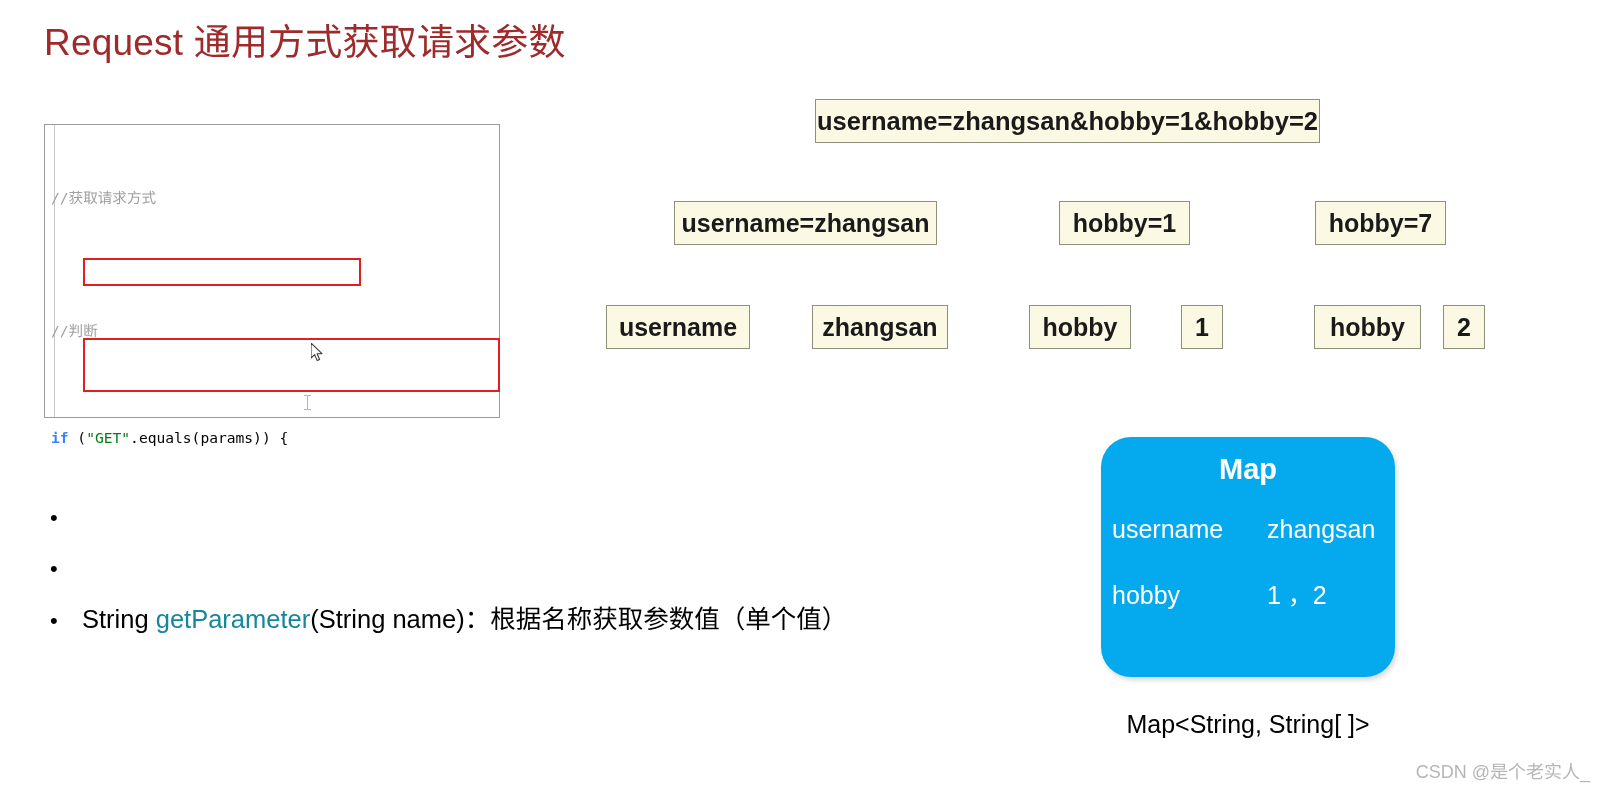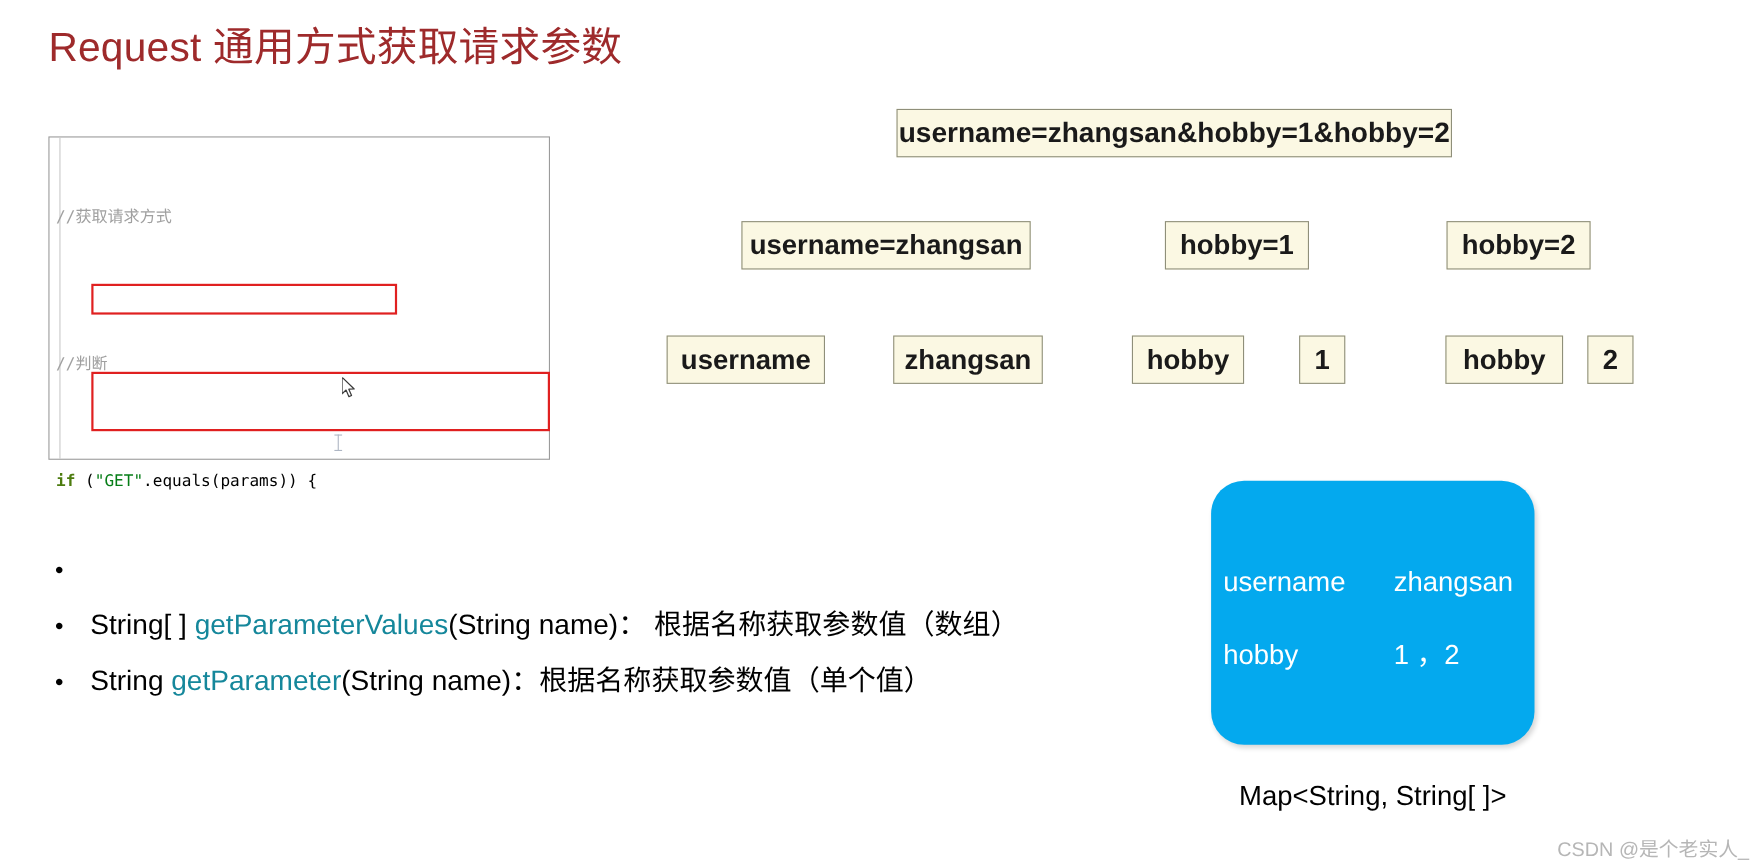--- a/index.html
+++ b/index.html
@@ -57,21 +57,21 @@
     padding: 7px 0 0 6px;
     box-sizing: border-box;
     font-family: "DejaVu Sans Mono", "Liberation Mono", monospace;
     font-size: 14.6px;
     line-height: 26.6px;
     white-space: pre;
     color: #000000;
   }
   .code-line { position: relative; height: 26.6px; }
   .tok-cmt  { color: #a0a0a0; }
-  .tok-kw   { color: #4d7c0f; font-weight: bold; margin-top: 48px; }
+  .tok-kw   { color: #3b82f6; font-weight: bold; margin-top: 48px; }
   .tok-this { color: #0033b3; }
   .tok-str  { color: #067d17; }
   .tok-fld  { color: #871094; }
   .indent   { display: inline-block; width: 2ch; }
 
   
   .code-hl {
     position: absolute;
     border: 2px solid #e02020;
     box-sizing: border-box;
@@ -256,42 +256,42 @@
   </div>
   <div class="text-caret"></div>
 </div>
 
 <div class="bullets">
   <div class="bullet-row">
     <span class="bullet-dot">•</span>
   </div>
   <div class="bullet-row">
     <span class="bullet-dot">•</span>
-    <span class="bullet-text"><span>String[ ] </span><span class="api-name">getParameterValues</span><span>(String name)： 根据名称获取参数值（数组）</span></span>
   </div>
   <div class="bullet-row">
     <span class="bullet-dot">•</span>
     <span class="bullet-text"><span>String </span><span class="api-name">getParameter</span><span>(String name)：根据名称获取参数值（单个值）</span></span>
   </div>
 </div>
 
 <div class="pbox query">username=zhangsan&amp;hobby=1&amp;hobby=2</div>
 
 <div class="pbox l2-a">username=zhangsan</div>
 <div class="pbox l2-b">hobby=1</div>
-<div class="pbox l2-c">hobby=2</div>
+<div class="pbox l2-c">hobby=7</div>
 
 <div class="pbox l3-a">username</div>
 <div class="pbox l3-b">zhangsan</div>
 <div class="pbox l3-c">hobby</div>
 <div class="pbox l3-d">1</div>
 <div class="pbox l3-e">hobby</div>
 <div class="pbox l3-f">2</div>
 
 <div class="map-card">
+  <div class="map-card-title">Map</div>
   <div class="map-entries">
     <div class="map-entry">
       <span class="map-key">username</span>
       <span class="map-value">zhangsan</span>
     </div>
     <div class="map-entry">
       <span class="map-key">hobby</span>
       <span class="map-value">1 ，2</span>
     </div>
   </div>

